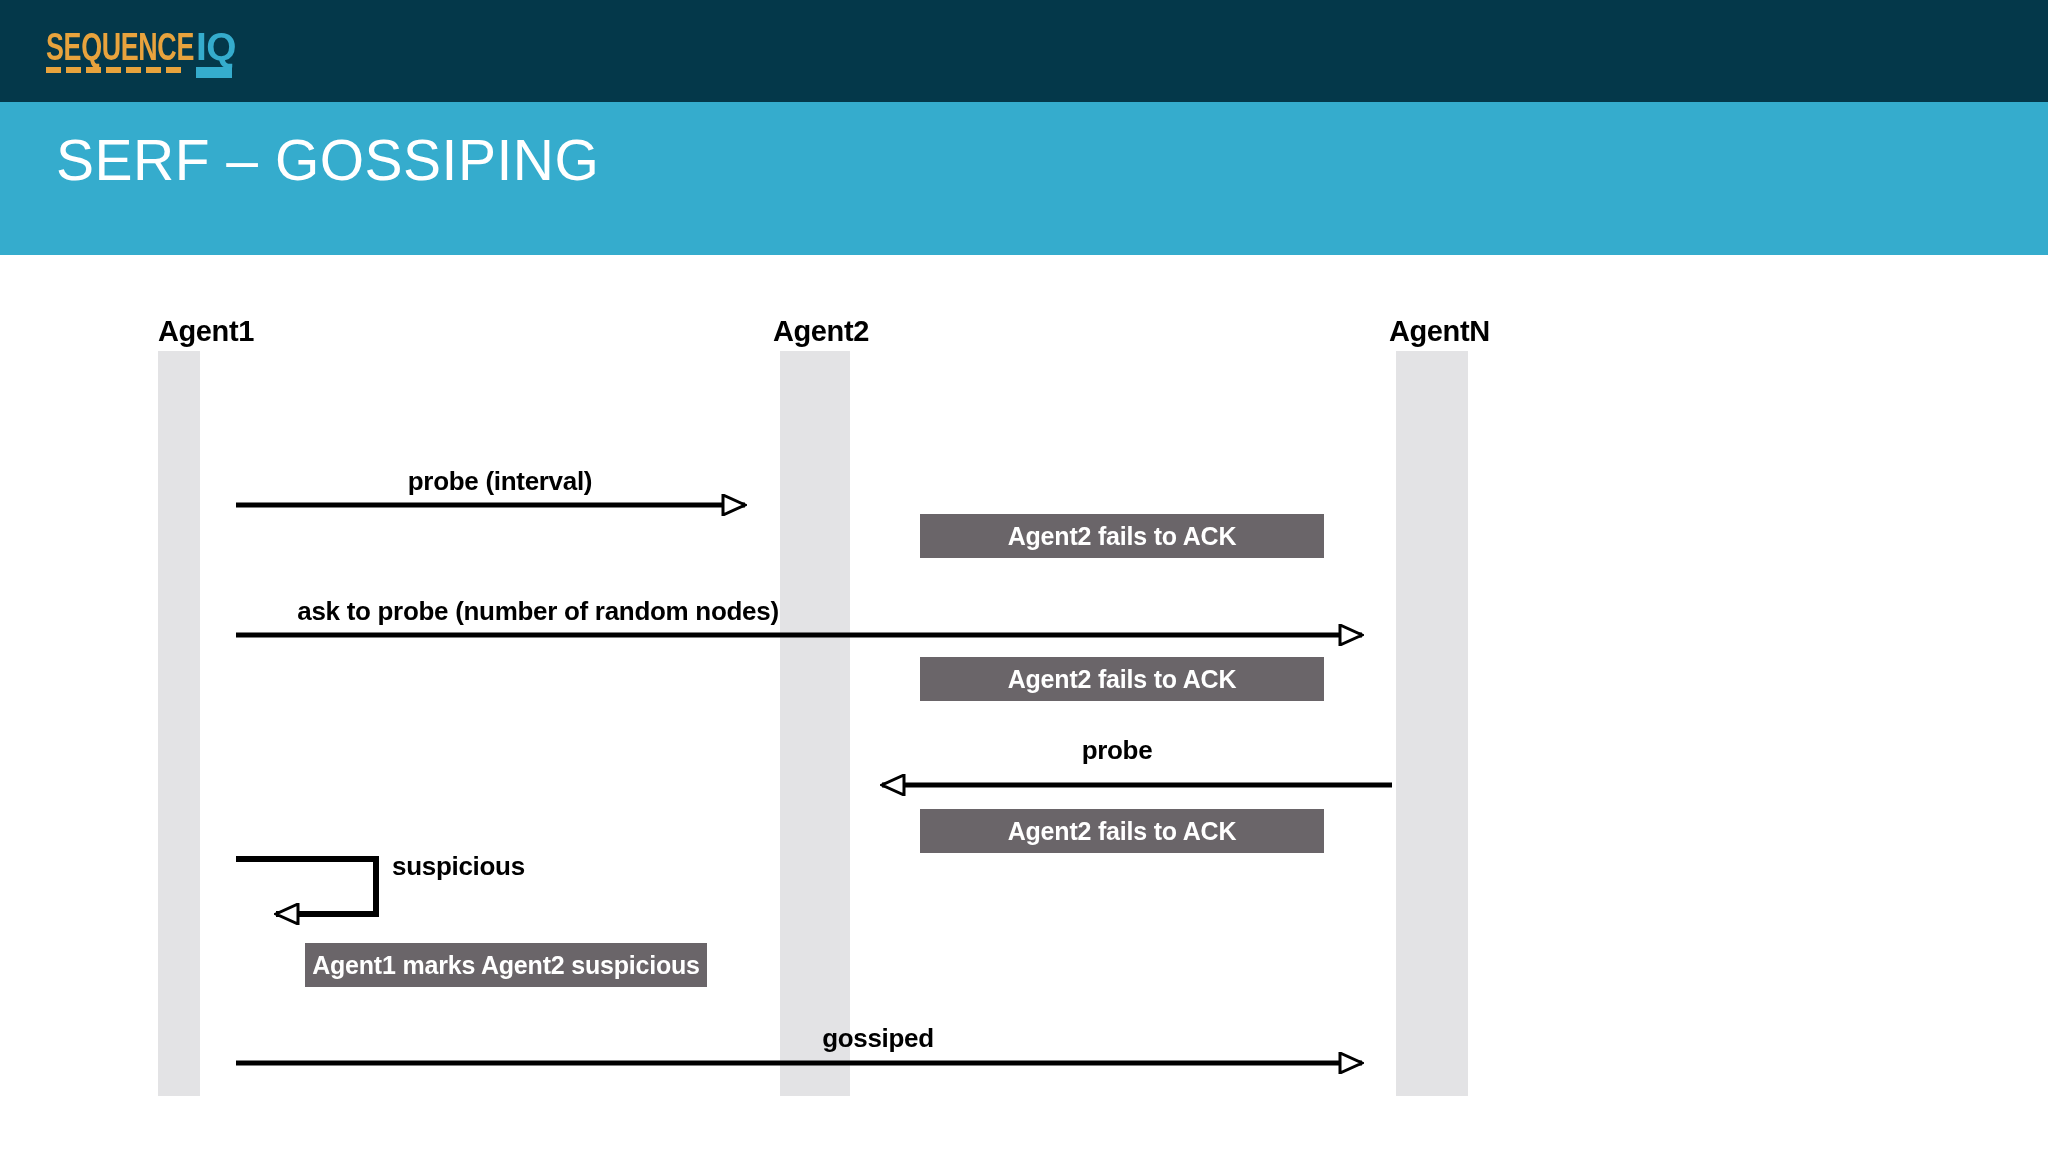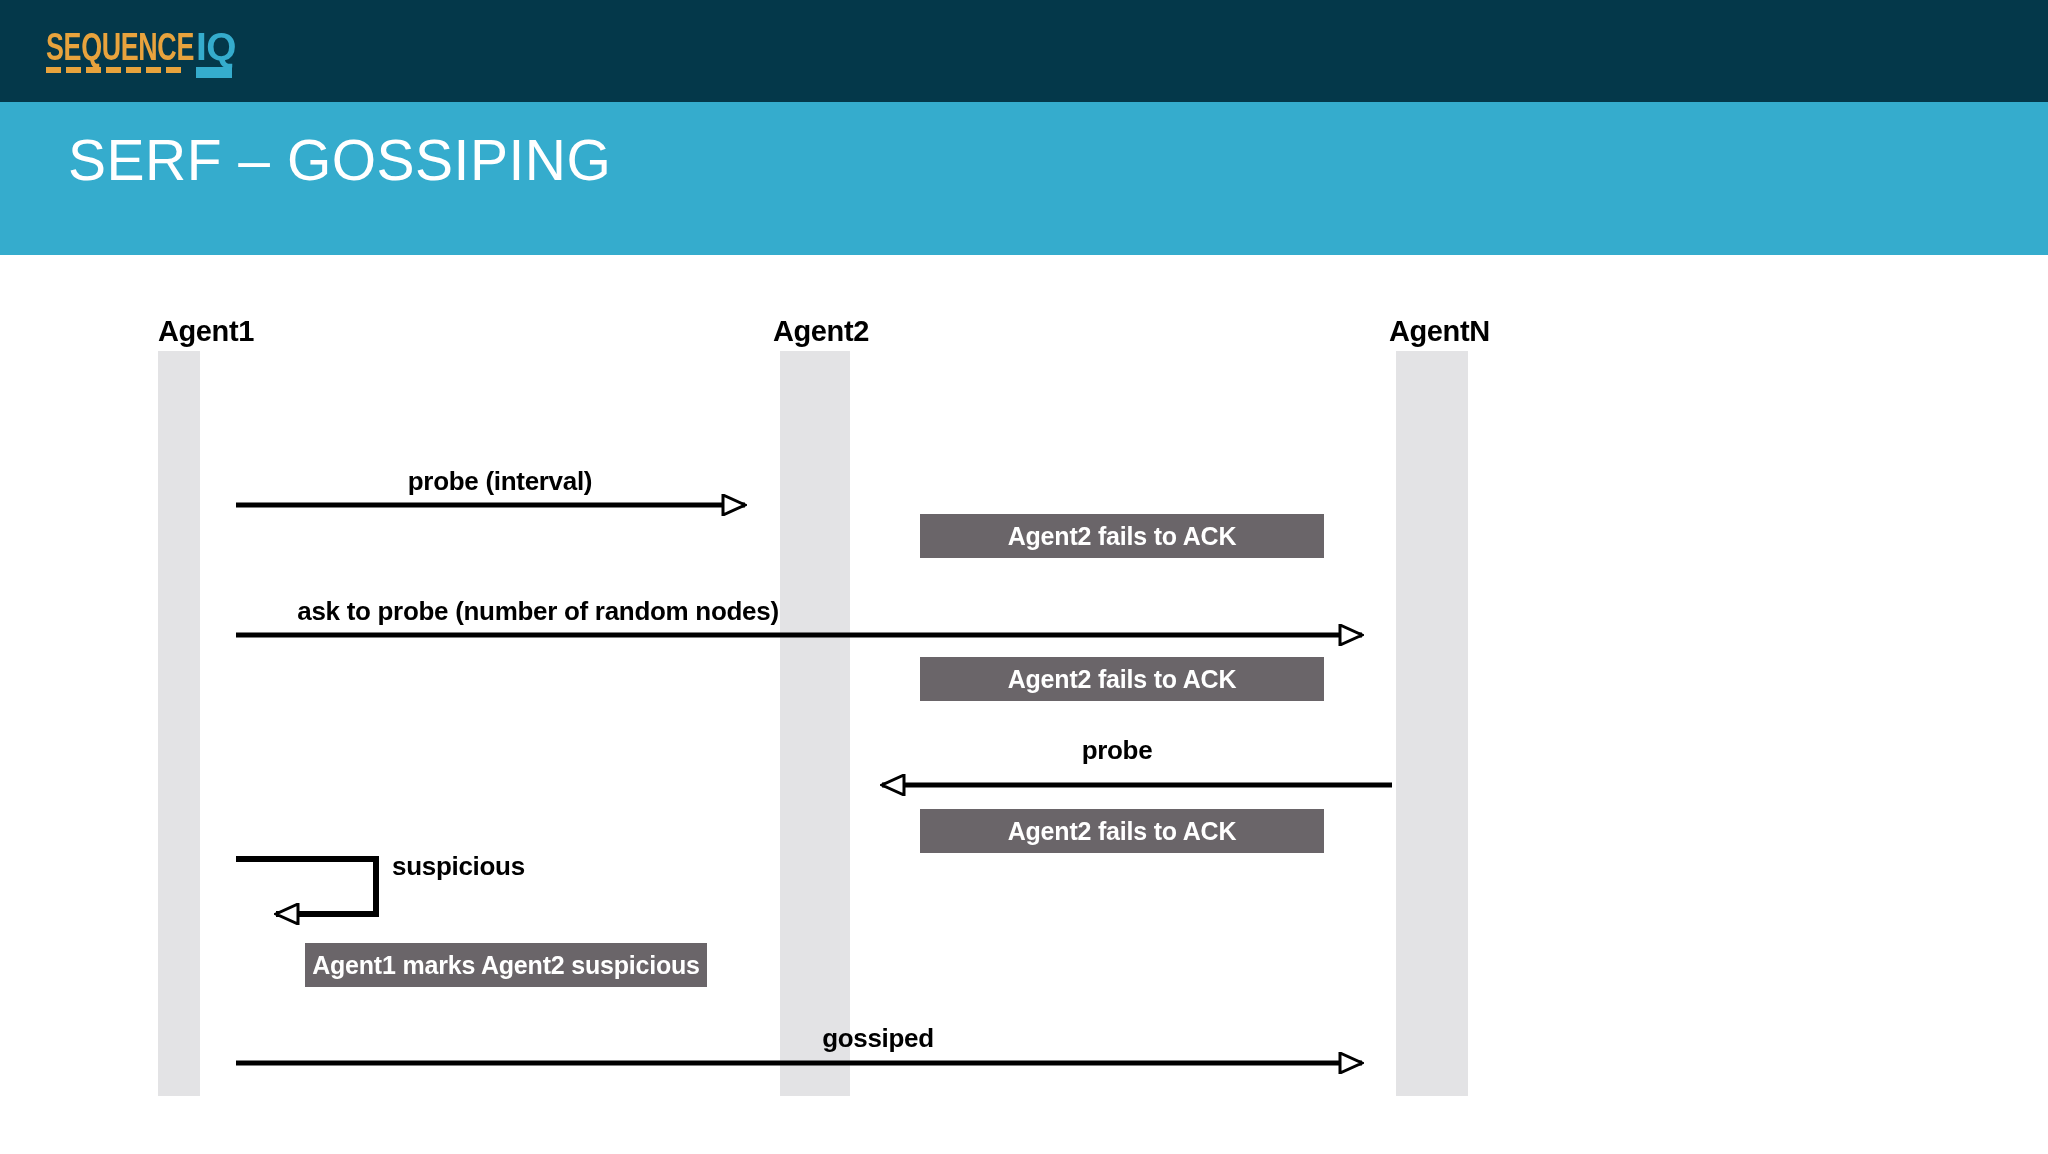--- a/index.html
+++ b/index.html
@@ -37,21 +37,21 @@
     position: absolute;
     left: 46px;
     top: 26px;
     height: 52px;
     display: block;
   }
 
   
   .slide-title {
     position: absolute;
-    left: 68px;
+    left: 56px;
     top: 132px;
     font-size: 57px;
     font-weight: 400;
     letter-spacing: 0.5px;
     color: #ffffff;
     font-family: "Liberation Sans", sans-serif;
     white-space: nowrap;
     line-height: 1;
   }
 

